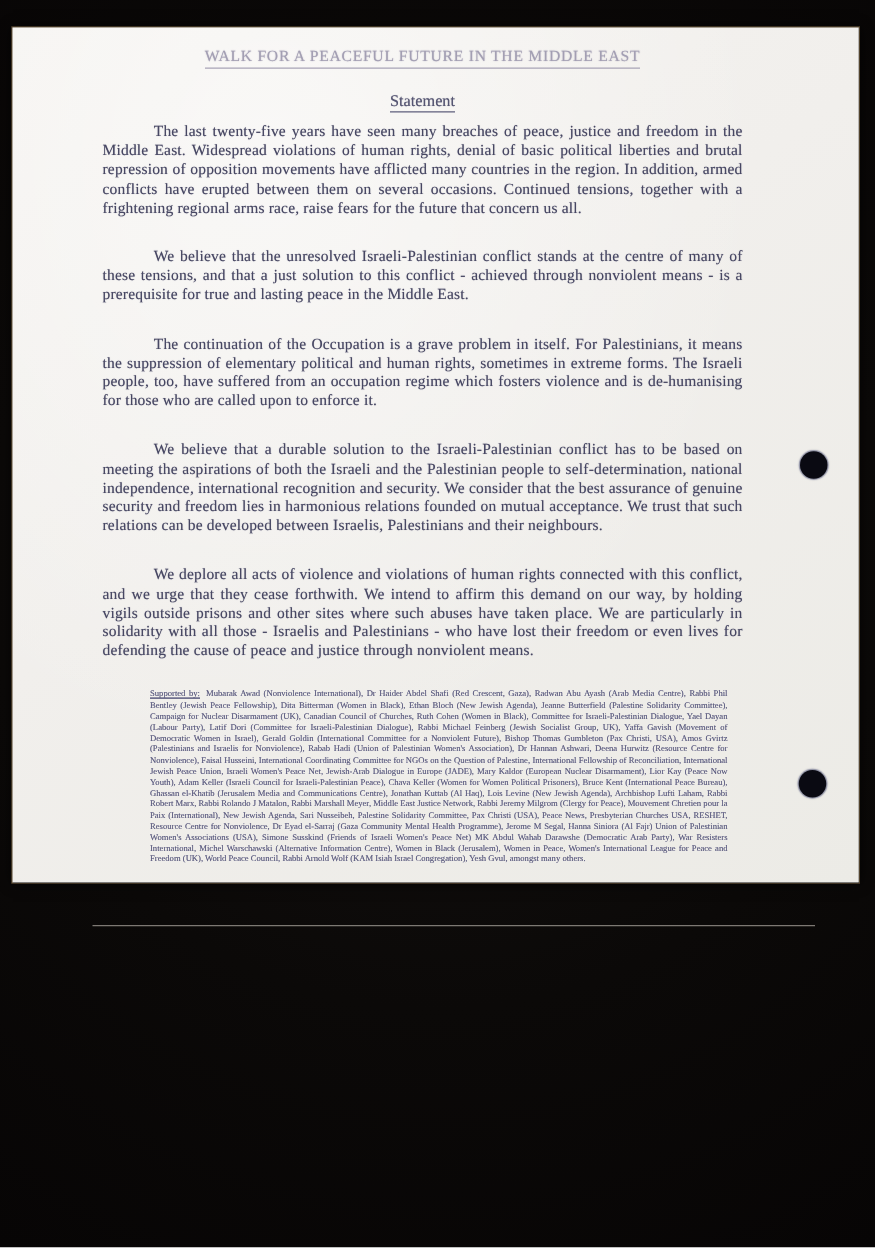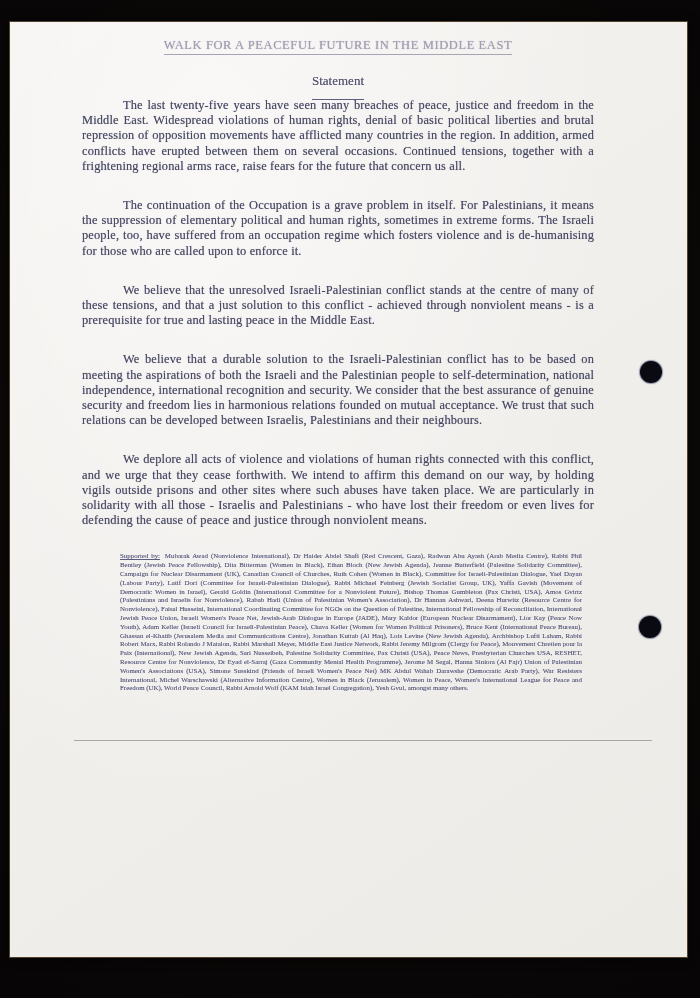--- a/index.html
+++ b/index.html
@@ -14,21 +14,21 @@
     position: relative;
     width: 700px;
     height: 998px;
     background: radial-gradient(circle at 50% 45%, #141110 0%, #0b0908 55%, #070505 100%);
   }
   .paper {
     position: absolute;
     left: 10px;
     top: 22px;
     width: 677px;
-    height: 935px;
+    height: 684px;
     background:
       radial-gradient(ellipse at 30% 15%, rgba(255,255,255,0.5) 0%, rgba(255,255,255,0) 60%),
       linear-gradient(145deg, #f5f3f0 0%, #f1efec 45%, #ecebe6 100%);
     box-shadow: 0 0 0 1px rgba(160,130,85,0.5), 0 0 10px rgba(0,0,0,0.9);
   }
   .content {
     position: relative;
     padding: 16px 93px 0 72px;
     color: #474763;
   }
@@ -48,21 +48,21 @@
   .statement-heading {
     margin: 0 0 9px 0;
     text-align: center;
     font-size: 13px;
     font-weight: normal;
     color: #555572;
     text-shadow: 0 0 0.6px rgba(85,85,114,0.7);
   }
   .statement-heading .u-line {
     border-bottom: 1px solid #5f5f7c;
-    padding-bottom: 11px;
+    padding-bottom: 1px;
   }
   .body-par {
     margin: 0 0 24px 0;
     font-size: 12.4px;
     line-height: 15.2px;
     text-align: justify;
     text-indent: 41px;
     letter-spacing: 0.15px;
     color: #474763;
     text-shadow: 0 0 0.7px rgba(71,71,99,0.55);
@@ -105,22 +105,22 @@
 
 <div class="scan-bed">
   <div class="paper">
     <div class="content">
 
       <h1 class="doc-title"><span class="u-line">WALK FOR A PEACEFUL FUTURE IN THE MIDDLE EAST</span></h1>
 
       <h2 class="statement-heading"><span class="u-line">Statement</span></h2>
 
       <p class="body-par">The last twenty-five years have seen many breaches of peace, justice and freedom in the Middle East.  Widespread violations of human rights, denial of basic political liberties and brutal repression of opposition movements have afflicted many countries in the region.  In addition, armed conflicts have erupted between them on several occasions.  Continued tensions, together with a frightening regional arms race, raise fears for the future that concern us all.</p>
+      <p class="body-par">We believe that the unresolved Israeli-Palestinian conflict stands at the centre of many of these tensions, and that a just solution to this conflict - achieved through nonviolent means - is a prerequisite for true and lasting peace in the Middle East.</p>
       <p class="body-par">The continuation of the Occupation is a grave problem in itself.  For Palestinians, it means the suppression of elementary political and human rights, sometimes in extreme forms.  The Israeli people, too, have suffered from an occupation regime which fosters violence and is de-humanising for those who are called upon to enforce it.</p>
-      <p class="body-par">We believe that the unresolved Israeli-Palestinian conflict stands at the centre of many of these tensions, and that a just solution to this conflict - achieved through nonviolent means - is a prerequisite for true and lasting peace in the Middle East.</p>
       <p class="body-par">We believe that a durable solution to the Israeli-Palestinian conflict has to be based on meeting the aspirations of both the Israeli and the Palestinian people to self-determination, national independence, international recognition and security.  We consider that the best assurance of genuine security and freedom lies in harmonious relations founded on mutual acceptance.  We trust that such relations can be developed between Israelis, Palestinians and their neighbours.</p>
       <p class="body-par">We deplore all acts of violence and violations of human rights connected with this conflict, and we urge that they cease forthwith.  We intend to affirm this demand on our way, by holding vigils outside prisons and other sites where such abuses have taken place.  We are particularly in solidarity with all those - Israelis and Palestinians - who have lost their freedom or even lives for defending the cause of peace and justice through nonviolent means.</p>
 
       <div class="supporters">
         <span class="sup-label">Supported by:</span>
         <span>Mubarak Awad (Nonviolence International), Dr Haider Abdel Shafi (Red Crescent, Gaza), Radwan Abu Ayash (Arab Media Centre), Rabbi Phil Bentley (Jewish Peace Fellowship), Dita Bitterman (Women in Black), Ethan Bloch (New Jewish Agenda), Jeanne Butterfield (Palestine Solidarity Committee), Campaign for Nuclear Disarmament (UK), Canadian Council of Churches, Ruth Cohen (Women in Black), Committee for Israeli-Palestinian Dialogue, Yael Dayan (Labour Party), Latif Dori (Committee for Israeli-Palestinian Dialogue), Rabbi Michael Feinberg (Jewish Socialist Group, UK), Yaffa Gavish (Movement of Democratic Women in Israel), Gerald Goldin (International Committee for a Nonviolent Future), Bishop Thomas Gumbleton (Pax Christi, USA), Amos Gvirtz (Palestinians and Israelis for Nonviolence), Rabab Hadi (Union of Palestinian Women's Association), Dr Hannan Ashwari, Deena Hurwitz (Resource Centre for Nonviolence), Faisal Husseini, International Coordinating Committee for NGOs on the Question of Palestine, International Fellowship of Reconciliation, International Jewish Peace Union, Israeli Women's Peace Net, Jewish-Arab Dialogue in Europe (JADE), Mary Kaldor (European Nuclear Disarmament), Lior Kay (Peace Now Youth), Adam Keller (Israeli Council for Israeli-Palestinian Peace), Chava Keller (Women for Women Political Prisoners), Bruce Kent (International Peace Bureau), Ghassan el-Khatib (Jerusalem Media and Communications Centre), Jonathan Kuttab (Al Haq), Lois Levine (New Jewish Agenda), Archbishop Lufti Laham, Rabbi Robert Marx, Rabbi Rolando J Matalon, Rabbi Marshall Meyer, Middle East Justice Network, Rabbi Jeremy Milgrom (Clergy for Peace), Mouvement Chretien pour la Paix (International), New Jewish Agenda, Sari Nusseibeh, Palestine Solidarity Committee, Pax Christi (USA), Peace News, Presbyterian Churches USA, RESHET, Resource Centre for Nonviolence, Dr Eyad el-Sarraj (Gaza Community Mental Health Programme), Jerome M Segal, Hanna Siniora (Al Fajr) Union of Palestinian Women's Associations (USA), Simone Susskind (Friends of Israeli Women's Peace Net)  MK Abdul Wahab Darawshe (Democratic Arab Party), War Resisters International, Michel Warschawski (Alternative Information Centre), Women in Black (Jerusalem), Women in Peace, Women's International League for Peace and Freedom (UK), World Peace Council, Rabbi Arnold Wolf (KAM Isiah Israel Congregation), Yesh Gvul, amongst many others.</span>
       </div>
 
     </div>
     <div class="separator-line"></div>

